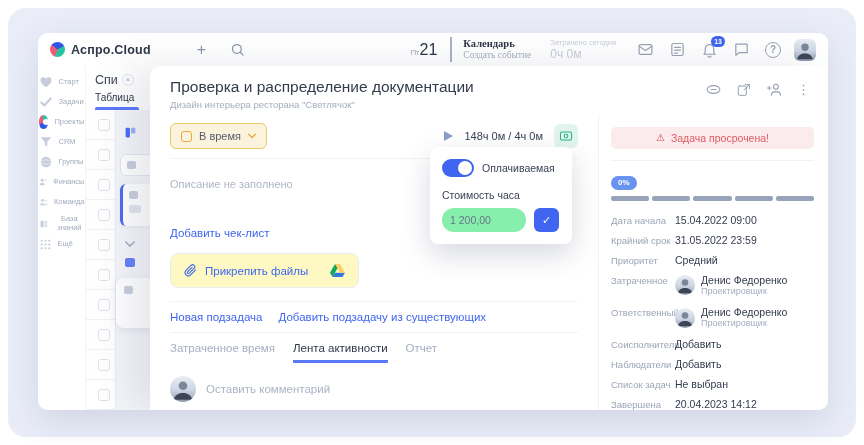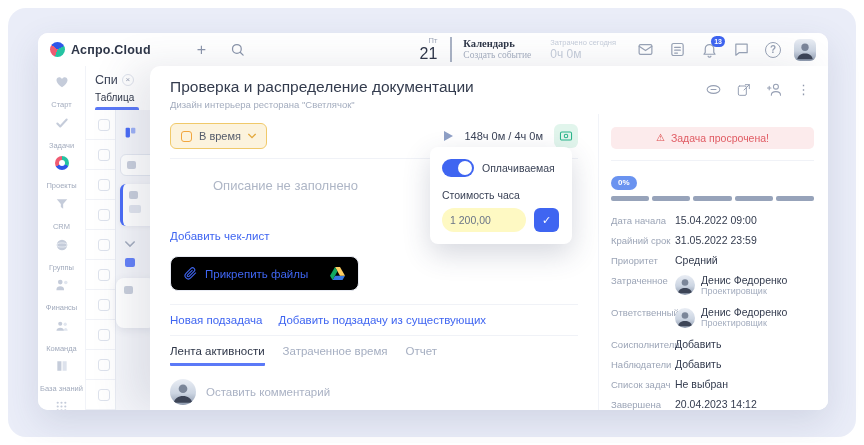--- a/index.html
+++ b/index.html
@@ -12,21 +12,21 @@
   
   .topbar { position:absolute; left:0; top:0; width:100%; height:33px; display:flex; align-items:center;
             padding:0 12px; background:#fff; z-index:5; }
   .logo { display:flex; align-items:center; gap:6px; }
   .logo-mark { width:15px; height:15px; border-radius:50%;
                background:conic-gradient(from 200deg, #ef5b72 0 30%, #2e57e8 30% 62%, #25c3a2 62% 100%); }
   .brand { font-size:12.5px; font-weight:bold; color:#2e3648; letter-spacing:.2px; }
   .tb-plus { margin-left:46px; font-size:16px; color:#8b95ab; line-height:1; cursor:pointer; }
   .tb-search { margin-left:24px; display:flex; cursor:pointer; }
   .tb-right { margin-left:auto; display:flex; align-items:center; gap:13px; }
-  .date-block { display:flex; flex-direction:column; align-items:flex-end; line-height:1; }
+  .date-block { display:flex; flex-direction:row; align-items:flex-end; line-height:1; }
   .date-wd { font-size:7.5px; color:#9aa3b5; margin-bottom:1px; }
   .date-day { font-size:16px; color:#2e3648; font-weight:400; }
   .cal-block { border-left:2px solid #aab3c5; padding-left:11px; line-height:1.25;font-family:Liberation Serif, serif; }
   .cal-title { font-size:10.5px; font-weight:bold; color:#2e3648; }
   .cal-sub { font-size:9.5px; color:#a6afc0; }
   .spent-block { margin-left:6px; line-height:1.2; }
   .spent-label { font-size:7.5px; color:#c6cdda; }
   .spent-value { font-size:12px; color:#c6cdda; }
   .tb-icons { display:flex; align-items:center; gap:15px; margin-left:8px; }
   .tb-ic { position:relative; display:flex; cursor:pointer; }
@@ -36,21 +36,21 @@
   .help-icon { width:16px; height:16px; border:1.6px solid #99a3b6; border-radius:50%; color:#99a3b6;
                font-size:10px; font-weight:bold; display:flex; align-items:center; justify-content:center; }
   .photo { border-radius:50%; background:linear-gradient(180deg,#e9edf4 0%,#ccd5e2 55%,#8d99ad 100%);
            display:flex; align-items:flex-end; justify-content:center; overflow:hidden; }
   .photo svg { display:block; }
   .tb-avatar { width:22px; height:22px; border-radius:6px; cursor:pointer; }
 
   
   .sidebar { position:absolute; left:0; top:33px; bottom:0; width:48px; border-right:1px solid #f1f3f8;
              background:#fff; display:flex; flex-direction:column; align-items:center; padding-top:9px; gap:6px; z-index:4; }
-  .side-item { display:flex; flex-direction:column; align-items:center; gap:12px; cursor:pointer; width:46px; }
+  .side-item { display:flex; align-items:center; gap:6px; cursor:pointer; width:46px; }
   .side-item svg { display:block; }
   .side-label { font-size:7.5px; color:#a2abbd; text-align:center; line-height:1.15; }
   .proj-icon { position:relative; width:14px; height:14px; border-radius:50%;
                background:conic-gradient(#25c3a2 0 33%, #2e57e8 33% 66%, #ef5b72 66% 100%); }
   .proj-icon::after { content:""; position:absolute; left:4px; top:4px; width:6px; height:6px; background:#fff; border-radius:50%; }
 
   
   .bgcontent { position:absolute; left:48px; top:33px; right:0; bottom:0; background:#fff; }
   .tabrow { position:absolute; left:0; top:0; width:100%; height:44px; display:flex; gap:14px; padding:7px 0 0 9px; }
   .bg-tab { display:flex; flex-direction:column; }
@@ -97,25 +97,25 @@
                 border:1px solid #f0c96a; border-radius:6px; cursor:pointer; }
   .status-cb { width:11px; height:11px; border:1.5px solid #f2a63e; border-radius:3px; }
   .status-label { font-size:11px; color:#545b6b; }
   .timegroup { margin-left:auto; display:flex; align-items:center; gap:11px; }
   .play { width:0; height:0; border-left:9px solid #8fa0c6; border-top:5.5px solid transparent; border-bottom:5.5px solid transparent; cursor:pointer; }
   .time-text { font-size:11px; color:#3a4256; }
   .billing-btn { width:24px; height:24px; background:#e1f5ec; border-radius:6px; display:flex; align-items:center; justify-content:center; cursor:pointer; }
   .billing-btn svg { stroke:#2bb58b; fill:none; stroke-width:1.8; }
   .hdiv { border:none; border-top:1px solid #f0f2f7; }
   .div1 { margin-top:9px; }
-  .desc { margin-top:19px; font-size:13px; color:#aeb6c6; cursor:text;margin-left:43px; }
+  .desc { margin-top:19px; font-size:11px; color:#aeb6c6; cursor:text; }
   .link { color:#3f65f1; font-weight:500; cursor:pointer; }
   .checklist { display:inline-block; margin-top:37px; font-size:11.5px; }
   .attach-btn { margin-top:12px; display:flex; align-items:center; gap:8px; width:fit-content; height:35px;
-                padding:0 13px; border:1px solid #e8ebf3; border-radius:8px; cursor:pointer; background:#000000; }
+                padding:0 13px; border:1px solid #e8ebf3; border-radius:8px; cursor:pointer; background:#fef9c3; }
   .attach-label { font-size:11.5px; color:#3f65f1; font-weight:500; }
   .attach-btn .drive { margin-left:14px; display:flex; }
   .div2 { margin-top:13px; }
   .subtasks { margin-top:9px; display:flex; gap:16px; font-size:11.5px; }
   .div3 { margin-top:9px; }
   .m-tabs { margin-top:9px; display:flex; gap:18px; }
   .m-tab { font-size:11.5px; color:#a5aec1; padding-bottom:6px; cursor:pointer; }
   .m-tab.active { color:#2e3648; font-weight:500; border-bottom:3px solid #5b79f7; border-radius:1px; }
   .commentrow { margin-top:13px; display:flex; align-items:center; gap:10px; }
   .c-avatar { width:26px; height:26px; }
@@ -123,21 +123,21 @@
 
   
   .popup { position:absolute; left:280px; top:81px; width:142px; background:#fff; border-radius:8px; z-index:30;
            box-shadow:0 10px 28px rgba(50,60,95,0.20); padding:12px; }
   .toggle-row { display:flex; align-items:center; gap:8px; }
   .toggle { position:relative; width:32px; height:18px; background:#3f65f1; border-radius:9px; cursor:pointer; flex:none; }
   .toggle::after { content:""; position:absolute; right:2px; top:2px; width:14px; height:14px; background:#fff; border-radius:50%; }
   .toggle-label { font-size:10.5px; color:#3a4256; }
   .rate-label { margin-top:12px; font-size:10.5px; color:#3a4256; }
   .rate-row { margin-top:7px; display:flex; gap:8px; align-items:center; }
-  .rate-input { width:84px; height:24px; background:#fef9c3; border:none; border-radius:12px; padding:0 8px;
+  .rate-input { width:84px; height:24px; background:#86efac; border:none; border-radius:12px; padding:0 8px;
                 font-size:10.5px; color:#6a7487; font-family:"Liberation Sans", sans-serif; }
   .confirm-btn { width:25px; height:24px; background:#3f65f1; border:none; border-radius:6px; color:#fff;
                  font-size:11px; display:flex; align-items:center; justify-content:center; cursor:pointer; }
 
   
   .m-details { position:absolute; left:448px; top:48px; right:0; bottom:0; border-left:1px solid #f1f3f8; padding:13px 14px 0 12px; }
   .alert { height:22px; background:#fcebec; border-radius:5px; display:flex; align-items:center; justify-content:center; gap:6px; }
   .warn-glyph { font-size:10px; color:#dd4f4f; line-height:1; }
   .alert-text { font-size:10.5px; color:#e05b63; font-weight:500; }
   .ddiv { border:none; border-top:1px solid #f0f2f7; margin:11px 0 10px 0; }
@@ -446,22 +446,22 @@
               </svg>
           </span>
         </div>
         <hr class="hdiv div2">
         <div class="subtasks">
           <span class="link">Новая подзадача</span>
           <span class="link">Добавить подзадачу из существующих</span>
         </div>
         <hr class="hdiv div3">
         <div class="m-tabs">
+          <span class="m-tab">Затраченное время</span>
           <span class="m-tab active">Лента активности</span>
-          <span class="m-tab">Затраченное время</span>
           <span class="m-tab">Отчет</span>
         </div>
         <div class="commentrow">
           <span class="photo c-avatar">
             <svg width="26" height="26" viewBox="0 0 24 24">
                 <circle cx="12" cy="9" r="4" fill="#7b8699"></circle>
                 <path d="M3.5 22c.8-4.2 4.2-6.3 8.5-6.3s7.7 2.1 8.5 6.3z" fill="#3c4456"></path>
               </svg>
           </span>
           <span class="comment-ph">Оставить комментарий</span>

